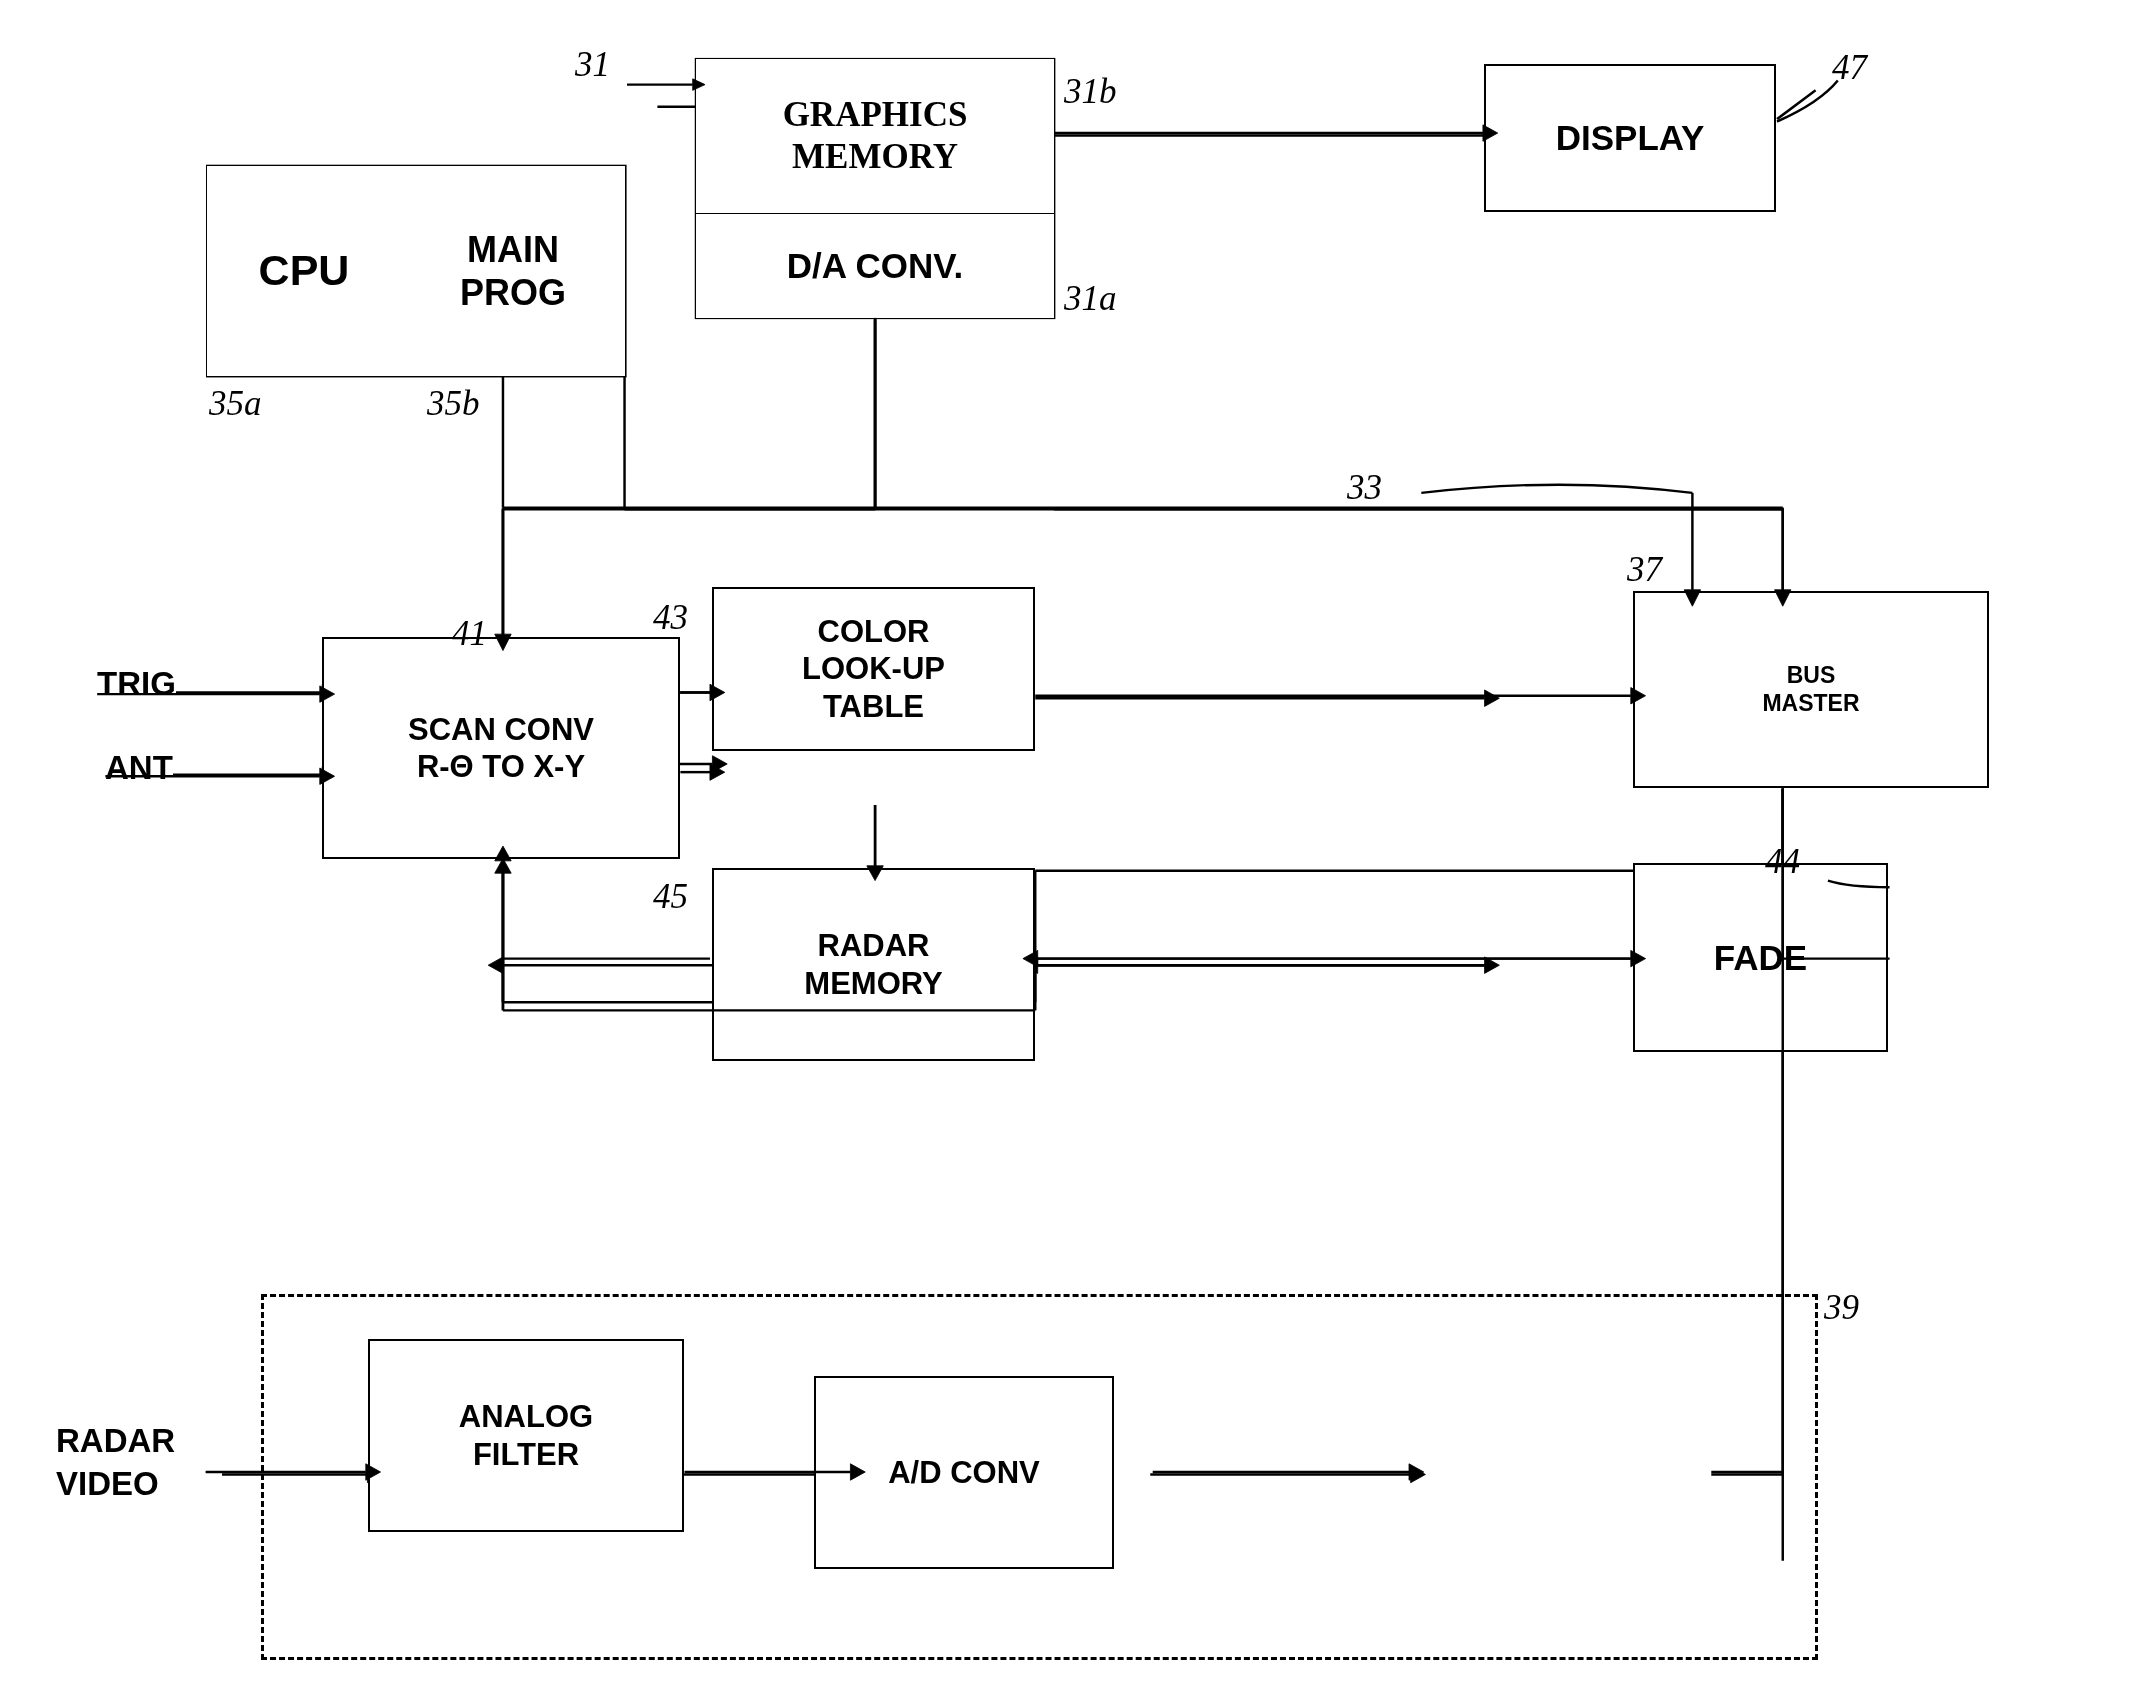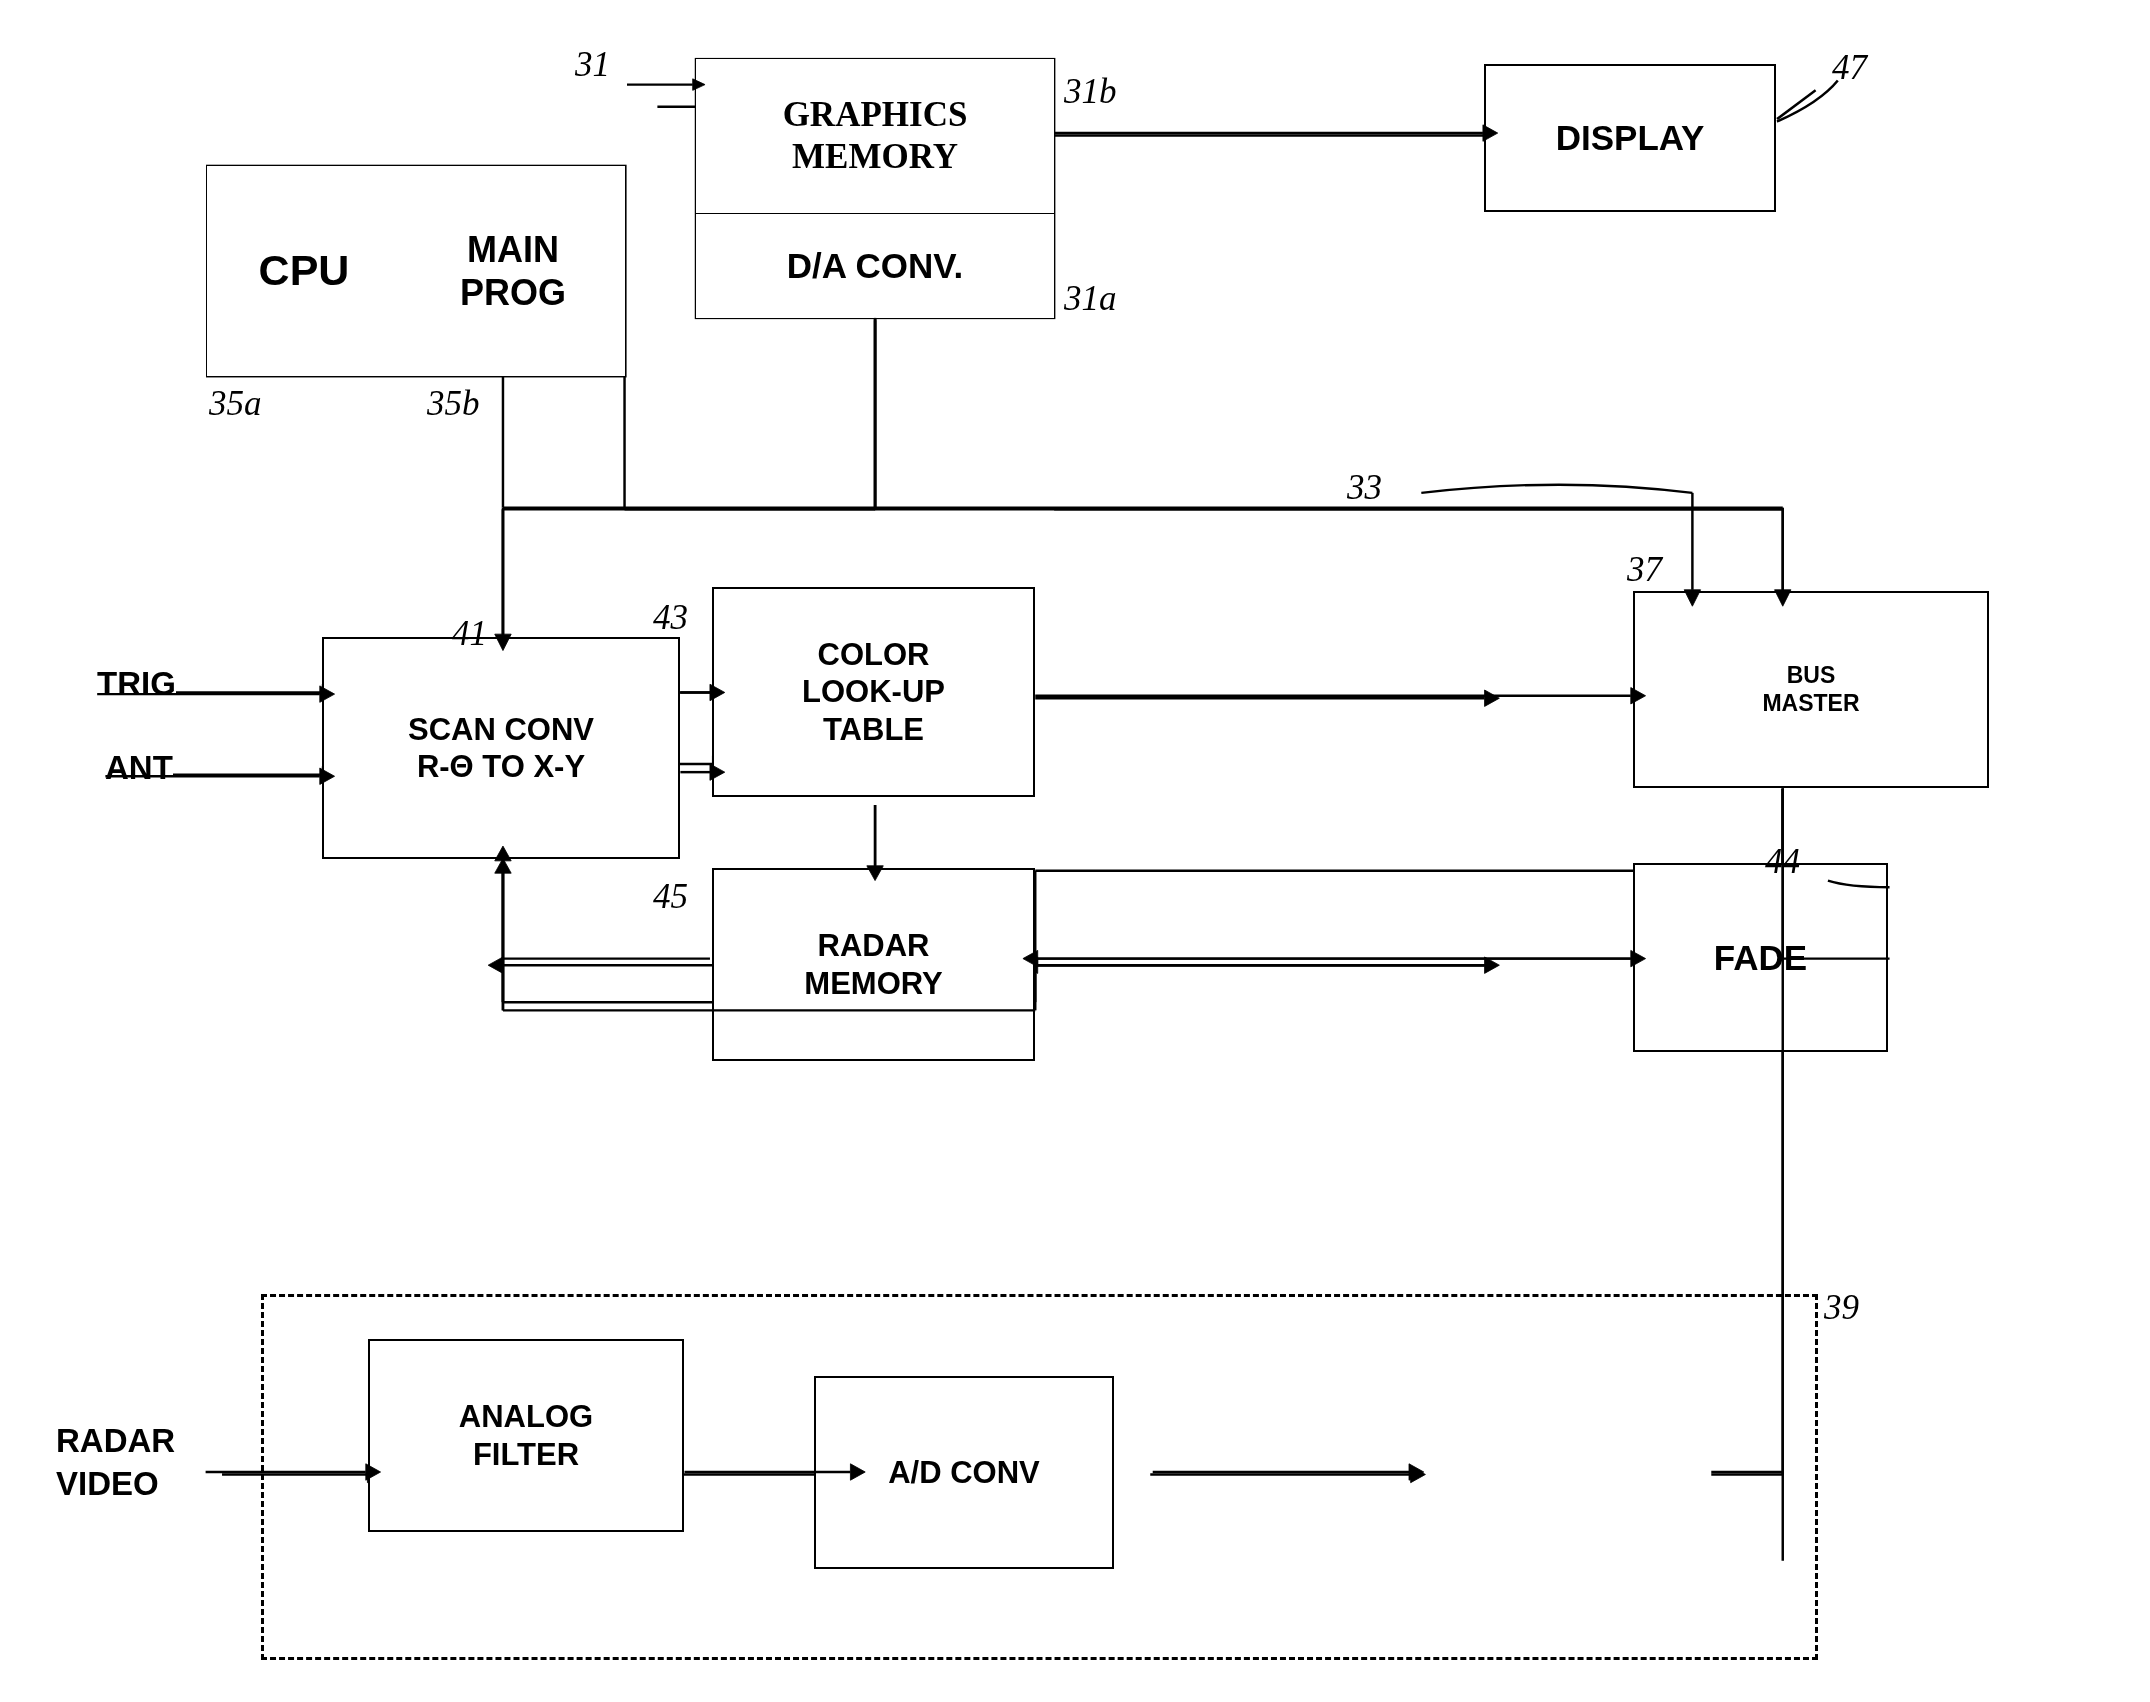--- a/index.html
+++ b/index.html
@@ -178,21 +178,21 @@
   </div>
 
   <div class="box" style="left:1484px; top:64px; width:292px; height:148px; font-size:35px;">
     <span>DISPLAY</span>
   </div>
 
   <div class="box" style="left:322px; top:637px; width:358px; height:222px; font-size:31px;">
     <span>SCAN CONV<br>R-Θ TO X-Y</span>
   </div>
 
-  <div class="box" style="left:712px; top:587px; width:323px; height:210px; font-size:31px;">
+  <div class="box" style="left:712px; top:587px; width:323px; height:164px; font-size:31px;">
     <span>COLOR<br>LOOK-UP<br>TABLE</span>
   </div>
 
   <div class="box" style="left:1633px; top:591px; width:356px; height:197px; font-size:23px;">
     <span>BUS<br>MASTER</span>
   </div>
 
   <div class="box" style="left:712px; top:868px; width:323px; height:193px; font-size:31px;">
     <span>RADAR<br>MEMORY</span>
   </div>

